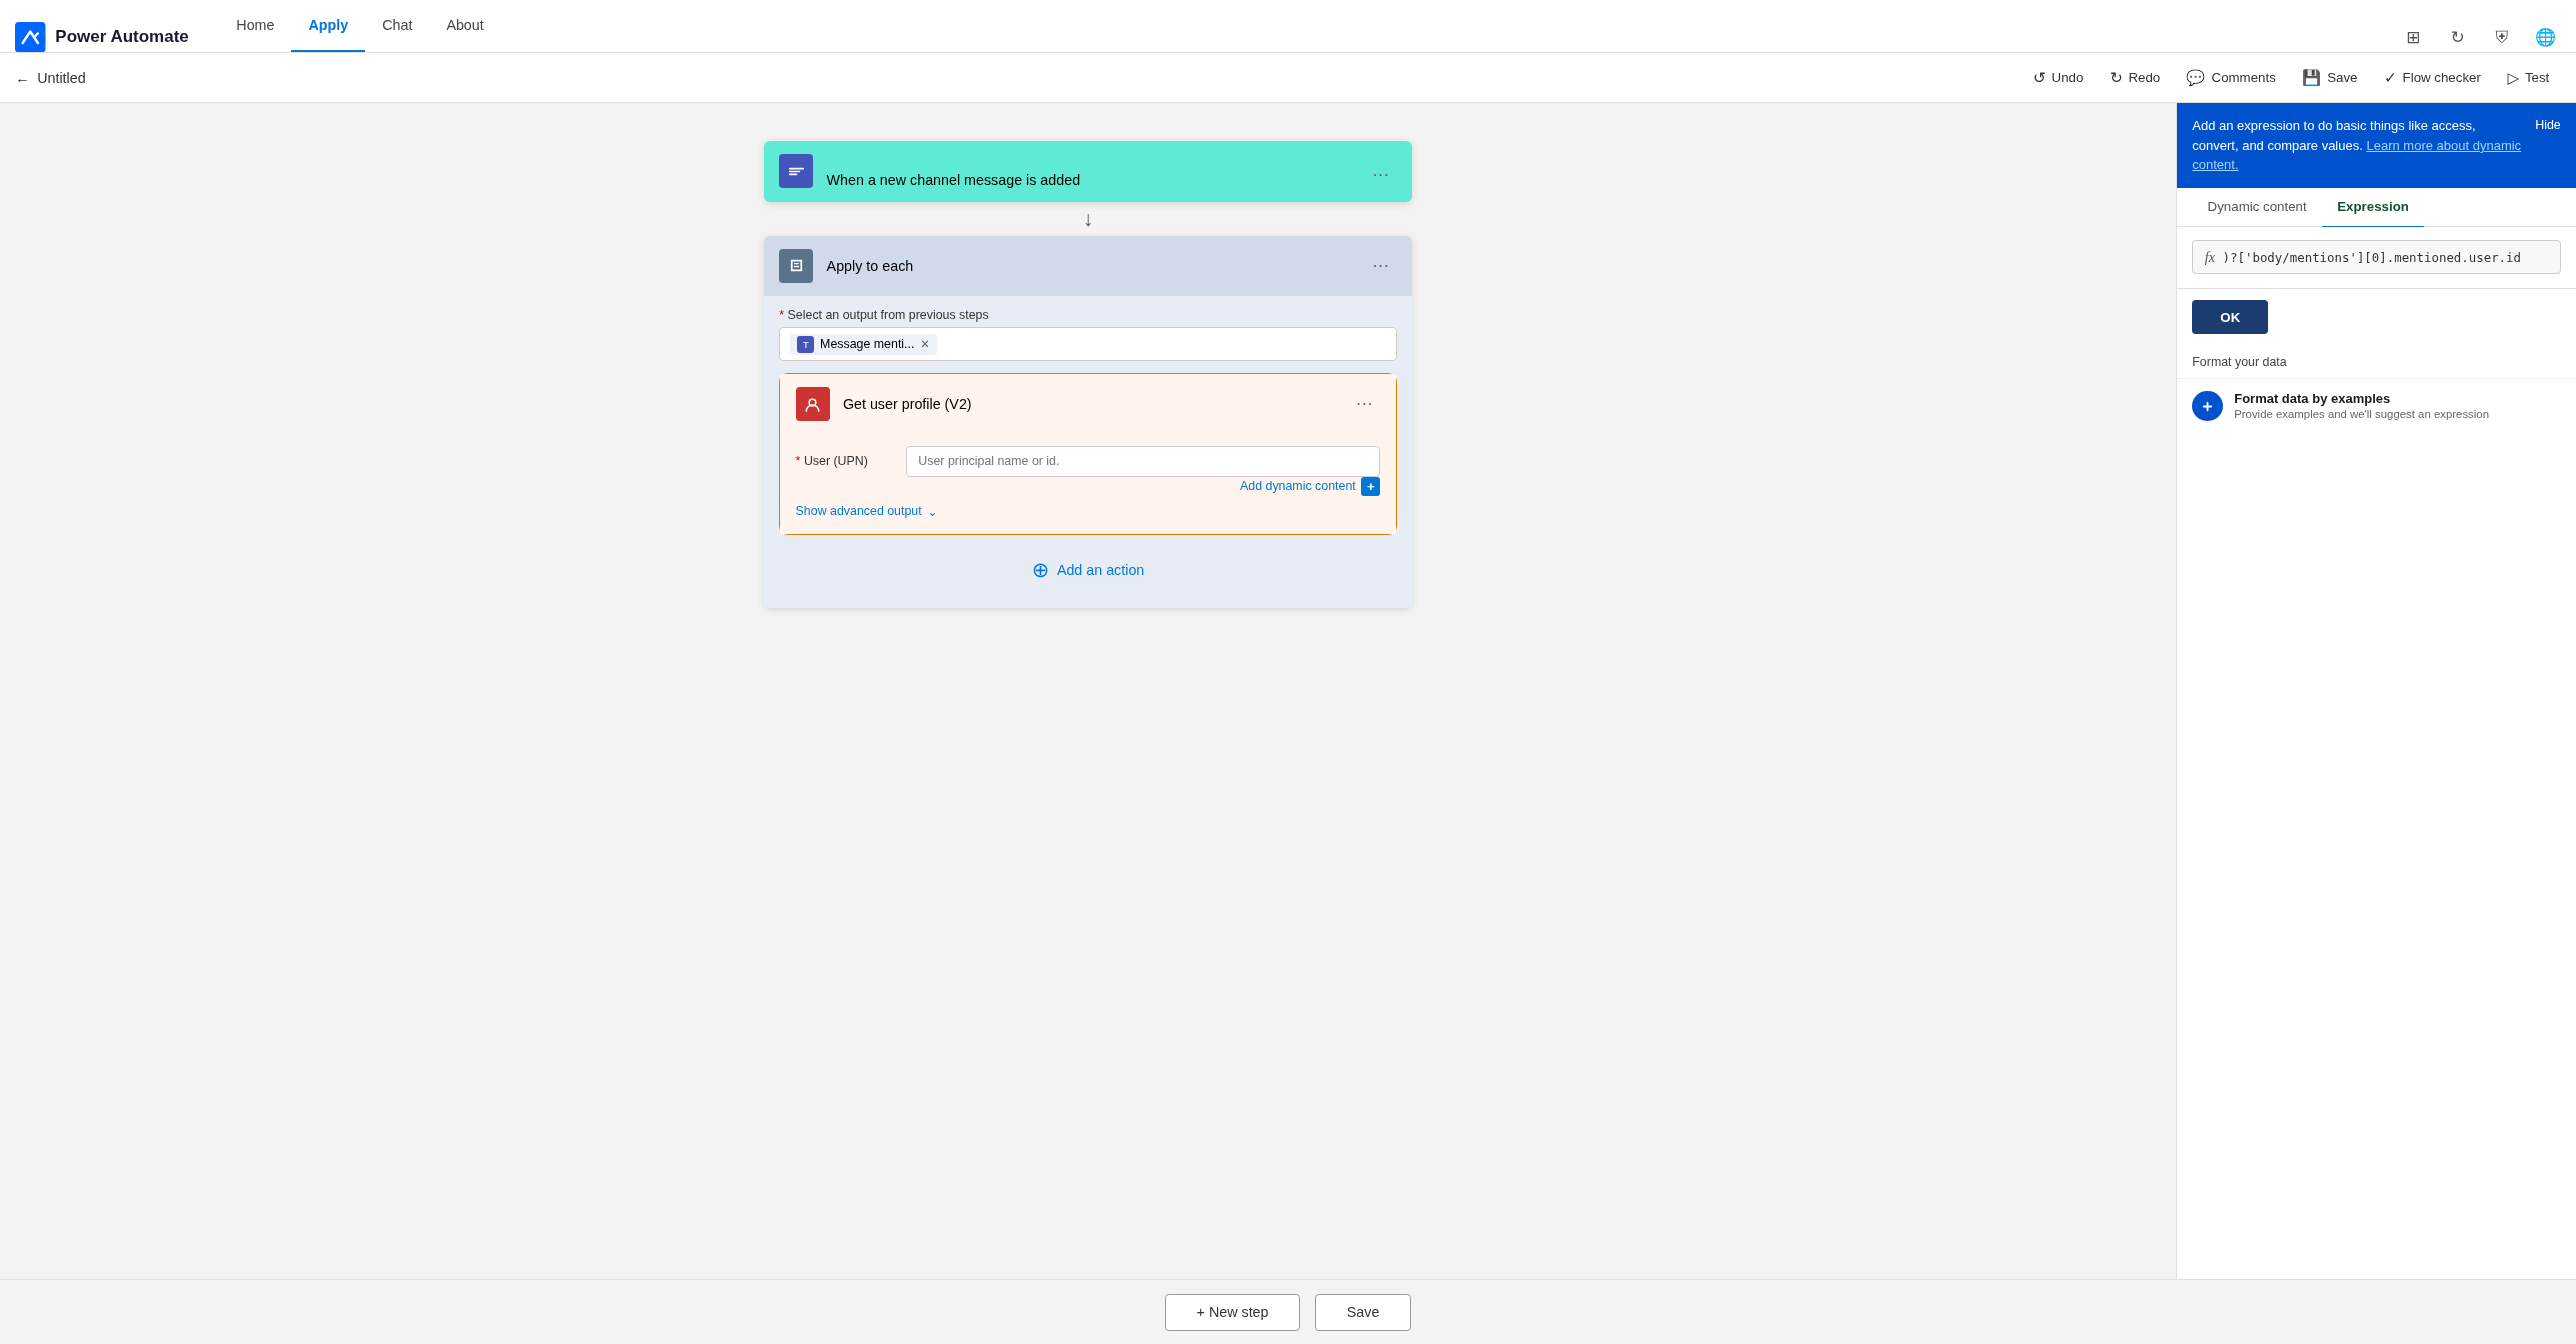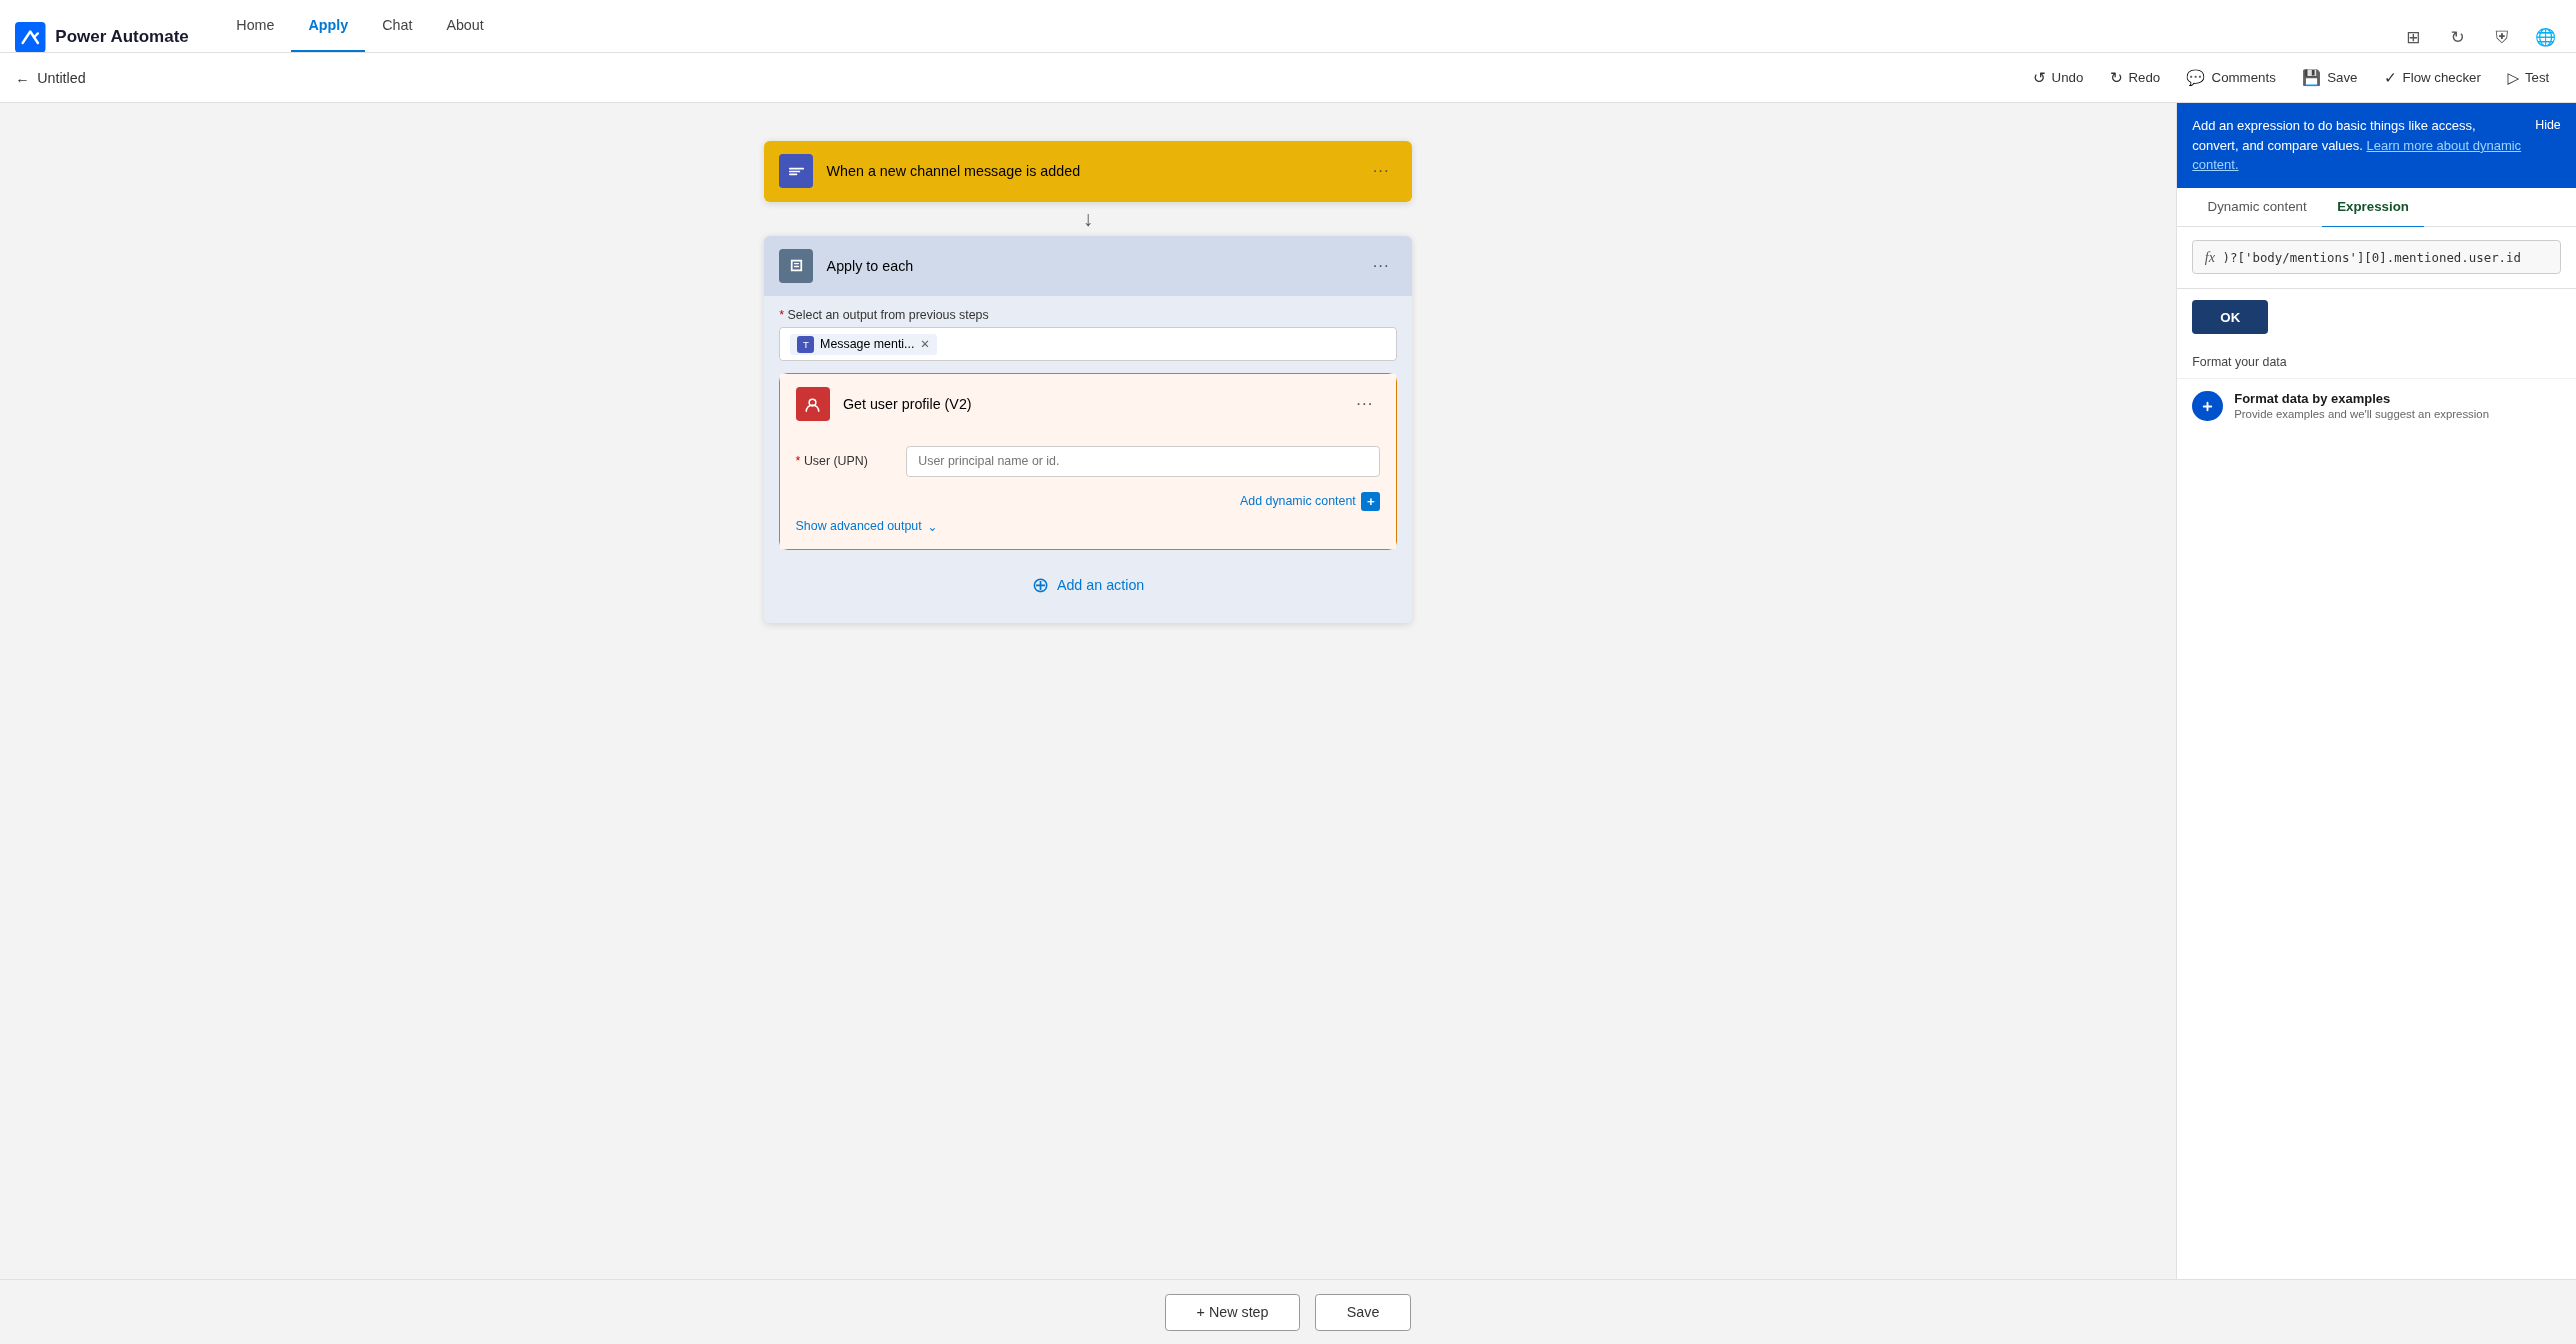--- a/index.html
+++ b/index.html
@@ -170,21 +170,22 @@
 
     .flow-block-menu {
       cursor: pointer;
       color: #555;
       font-size: 17px;
       padding: 3.8px 7.6px;
     }
 
     
     .trigger-block .flow-block-header {
-      background: #eab308;
+      background: #5eead4;
+      align-items: flex-end;
     }
     .trigger-block .flow-block-icon {
       background: #4355b9;
       color: #fff;
     }
 
     
     .apply-block {
       background: #e8edf5;
     }
@@ -256,21 +257,21 @@
       background: #c33;
     }
     .get-user-block-body {
       padding: 11.4px 15.3px 15.3px 15.3px;
       background: #fff5ee;
     }
     .field-row {
       display: flex;
       align-items: center;
       gap: 15.3px;
-      margin-bottom: 15px;
+      margin-bottom: 0;
     }
     .field-label {
       font-size: 12.4px;
       color: #333;
       min-width: 95px;
     }
     .field-label span.required { color: #c00; }
     .field-input {
       flex: 1;
       border: 1px solid #ccc;

